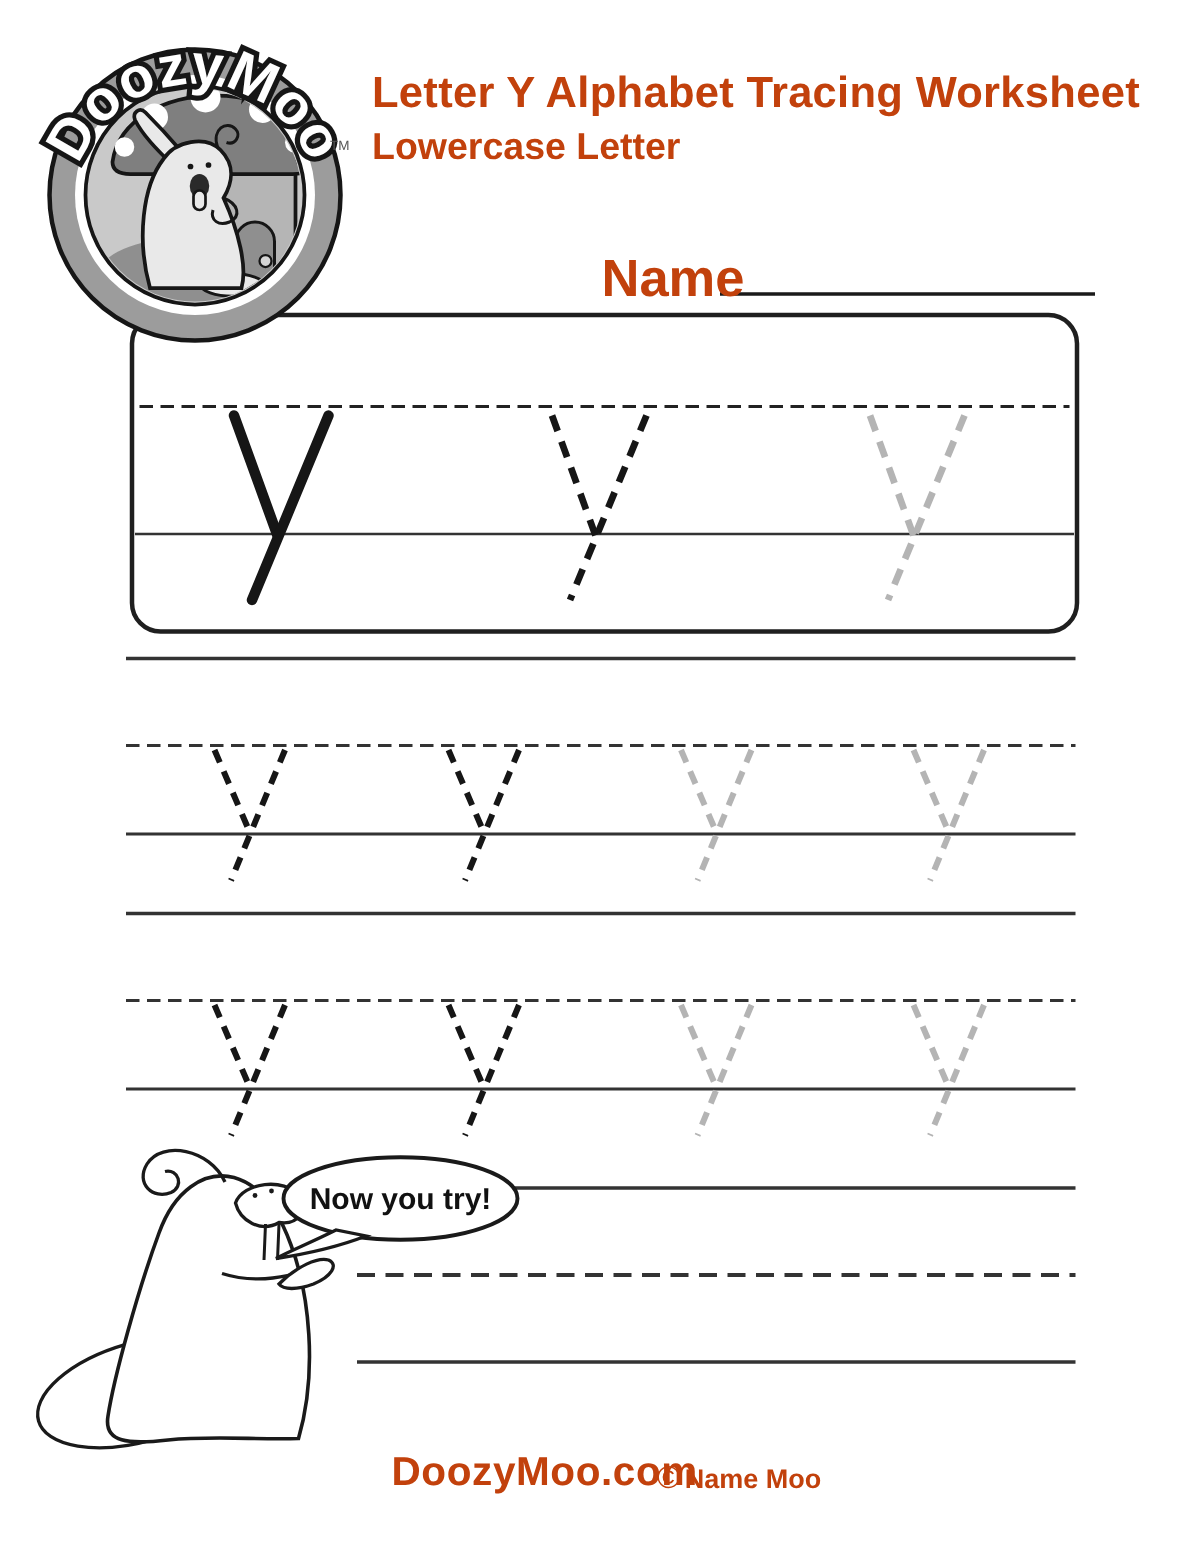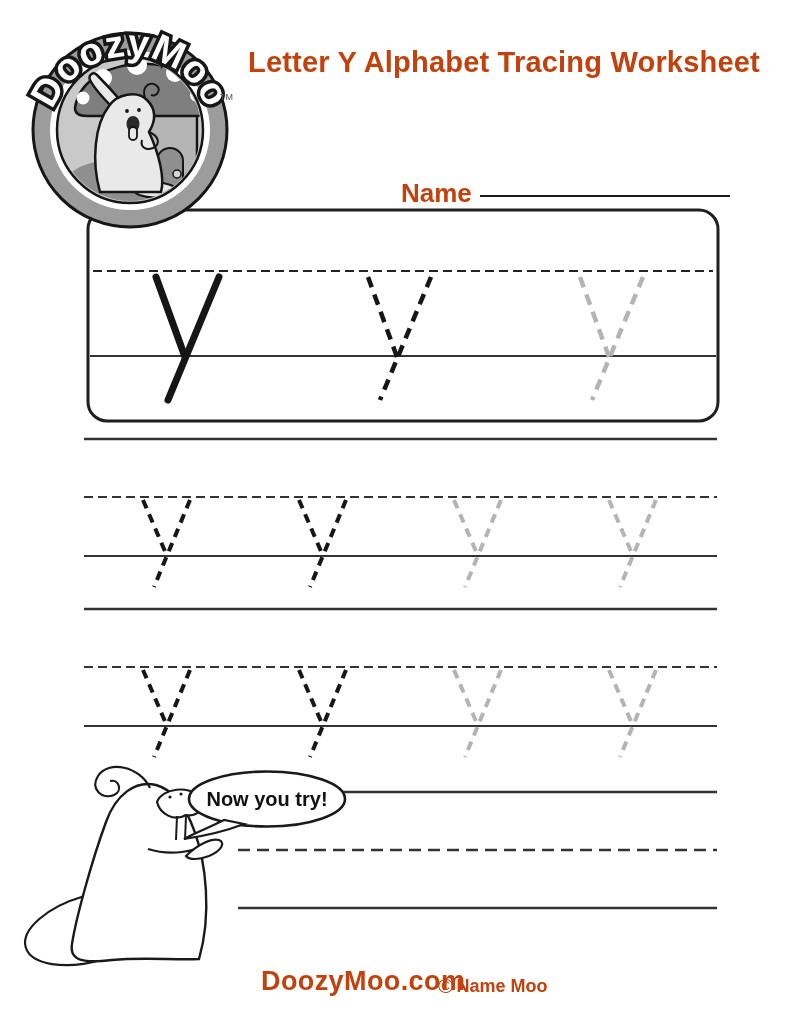--- a/index.html
+++ b/index.html
@@ -3,21 +3,21 @@
 <meta charset="utf-8">
 <style>
   html,body{margin:0;padding:0;background:#fff;}
   .page{position:relative;width:800px;height:1035px;background:#fff;overflow:hidden;
         font-family:"Liberation Sans",sans-serif;}
   .page svg{position:absolute;left:0;top:0;}
   #logo-svg{left:25px;top:20px;}
   .txt{position:absolute;color:#c2410c;white-space:nowrap;}
   .title{left:248px;top:46px;font-size:29px;font-weight:700;letter-spacing:.2px;}
   .subtitle{left:248px;top:84px;font-size:25px;font-weight:700;}
-  .name-label{left:401px;top:178px;font-size:26px;font-weight:700;}
+  .name-label{left:401px;top:166px;font-size:35px;font-weight:700;}
   .footer-site{left:261px;top:966px;font-size:27px;font-weight:700;letter-spacing:.4px;}
   .footer-copy{left:438px;top:974px;font-size:18px;font-weight:600;display:flex;align-items:center;gap:3px;}
   .copy-symbol{font-size:21px;font-weight:400;}
 </style>
 </head>
 <body>
 
 <div class="page">
 
   <svg id="art" width="800" height="1035" viewBox="0 0 800 1035">
@@ -147,19 +147,20 @@
       <rect x="104" y="107" width="8" height="13" rx="4" fill="#e9e9e9" stroke="#161616" stroke-width="1.8"></rect>
       <path d="M 124,112 C 134,116 136,124 128,128 C 121,131 115,127 117,120" fill="none" stroke="#161616" stroke-width="2"></path>
     </g>
     <text font-size="38" font-weight="700" fill="#ffffff" stroke="#161616" stroke-width="7" paint-order="stroke" letter-spacing="1" font-family="Liberation Sans, sans-serif">
       <textPath href="#arcpath" startOffset="50%" text-anchor="middle">DoozyMoo</textPath>
     </text>
     <text x="195" y="80" font-size="9" fill="#555" font-family="Liberation Sans, sans-serif">TM</text>
   </svg>
 
   <div class="txt title">Letter Y Alphabet Tracing Worksheet</div>
+  <div class="txt subtitle">Lowercase Letter</div>
   <div class="txt name-label">Name</div>
   <div class="txt footer-site">DoozyMoo.com</div>
   <div class="txt footer-copy">
     <span class="copy-symbol">©</span>
     <span>Name Moo</span>
   </div>
 </div>
 
 </body></html>

